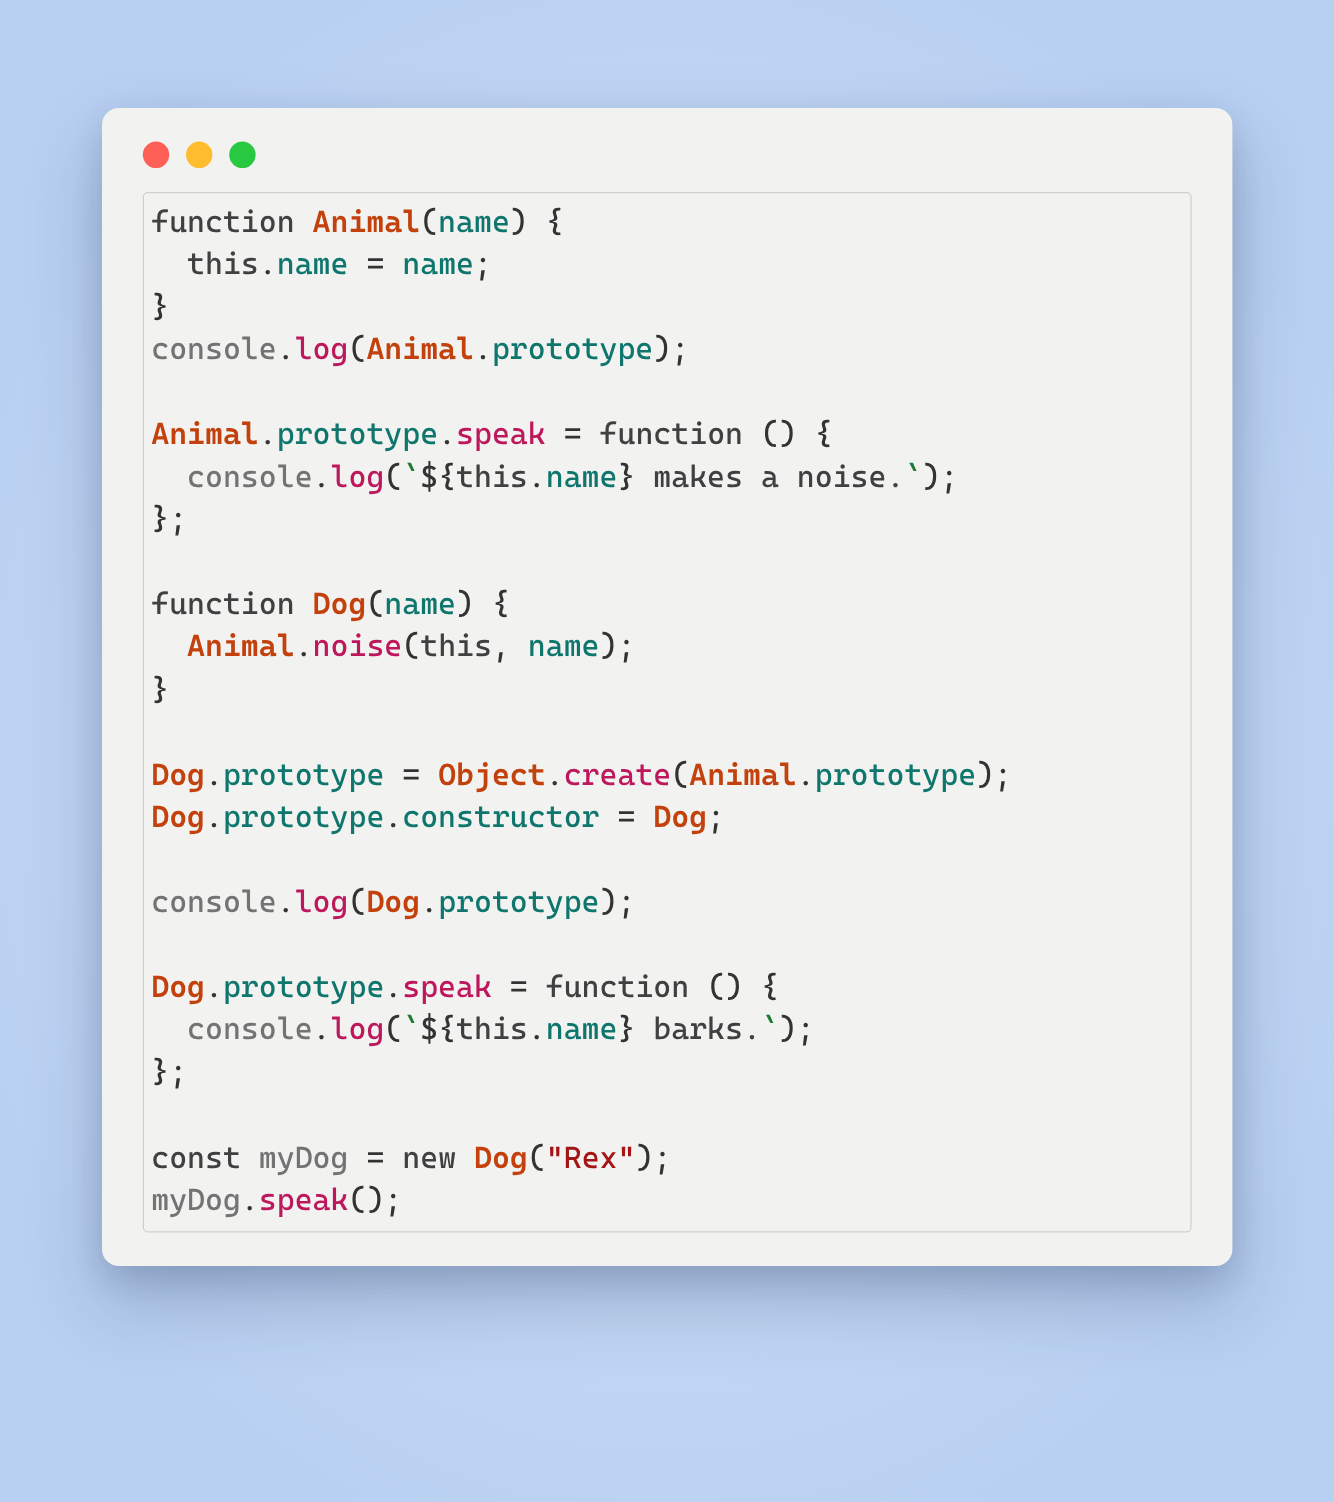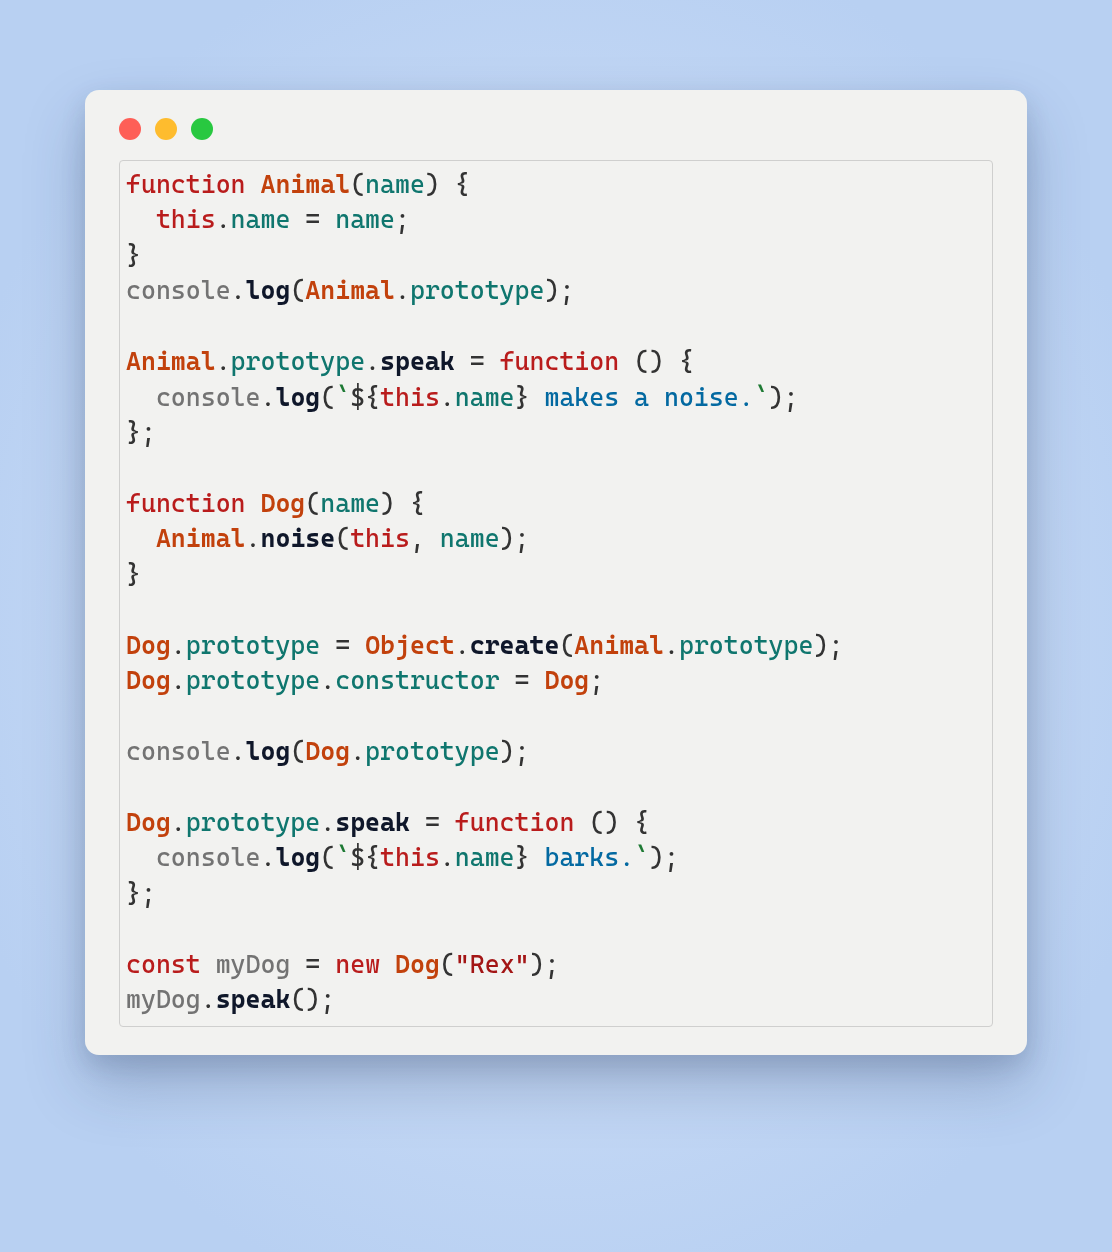--- a/index.html
+++ b/index.html
@@ -42,29 +42,29 @@
   }
   pre {
     margin: 0;
     font-size: 25.5px;
     line-height: 1.39;
     font-family: inherit;
     white-space: pre;
     color: #333;
   }
   
-  .kw    { color: #b91c1c; text-align: center; }          
+  .kw    { color: #404040; text-align: center; }          
   .cls   { color: #c2410c; font-weight: 600; } 
   .prop  { color: #0f766e; }          
-  .meth  { color: #0f172a; font-weight: 700; } 
+  .meth  { color: #be185d; font-weight: 400; } 
   .obj   { color: #737373; }             
   .paren { color: #333; }
   .op    { color: #333; }
   .dot   { color: #333; }
-  .str   { color: #0369a1; }          
+  .str   { color: #404040; }          
   .strq  { color: #a31515; }          
   .tick  { color: #1e7a34; }
   .tmpl  { color: #333; }
   .semi  { color: #333; }
   .brace { color: #333; }          
 </style>
 </head>
 <body>
 
 <div class="window">

